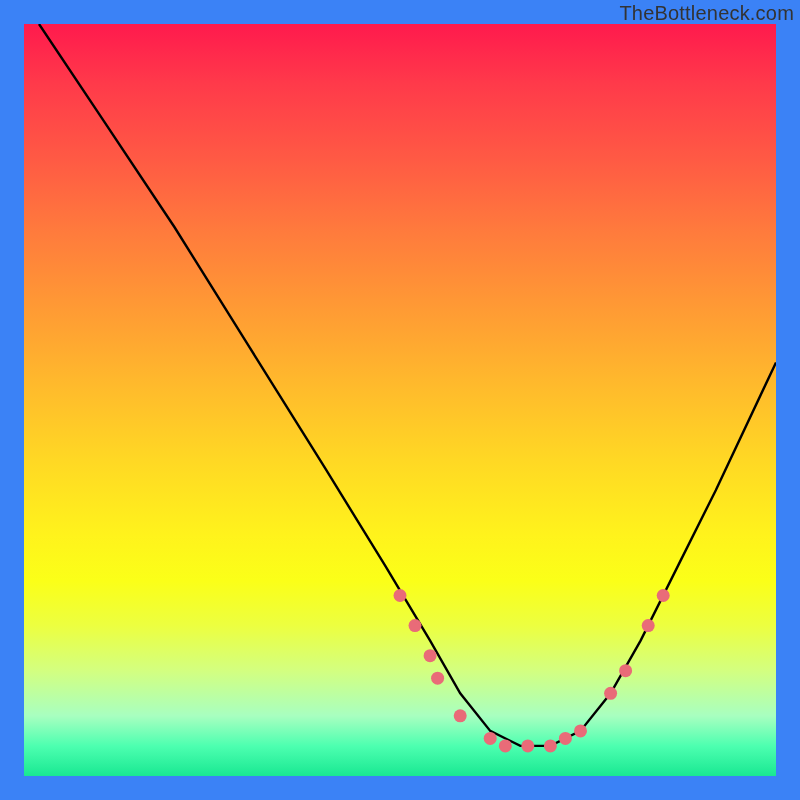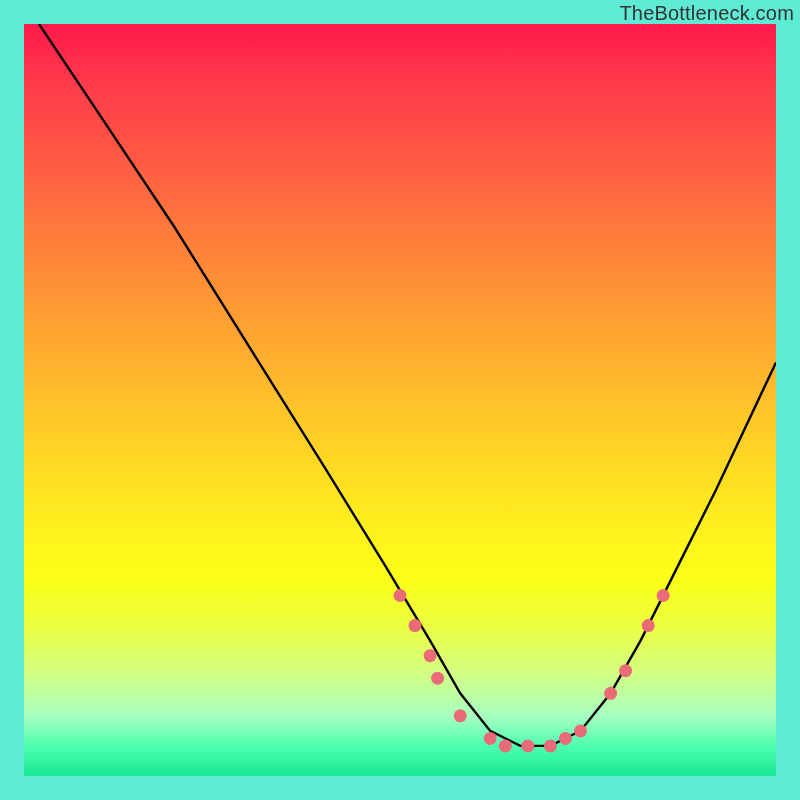--- a/index.html
+++ b/index.html
@@ -10,21 +10,21 @@
     height: 800px;
     overflow: hidden;
     font-family: Arial, sans-serif;
   }
   .frame {
     position: absolute;
     top: 0;
     left: 0;
     width: 800px;
     height: 800px;
-    background: #5eead4;
+    background: #3b82f6;
   }
   .plot-area {
     position: absolute;
     top: 24px;
     left: 24px;
     width: 752px;
     height: 752px;
     background: linear-gradient(to bottom,
       #ff1a4d 0%,
       #ff3a4a 8%,

